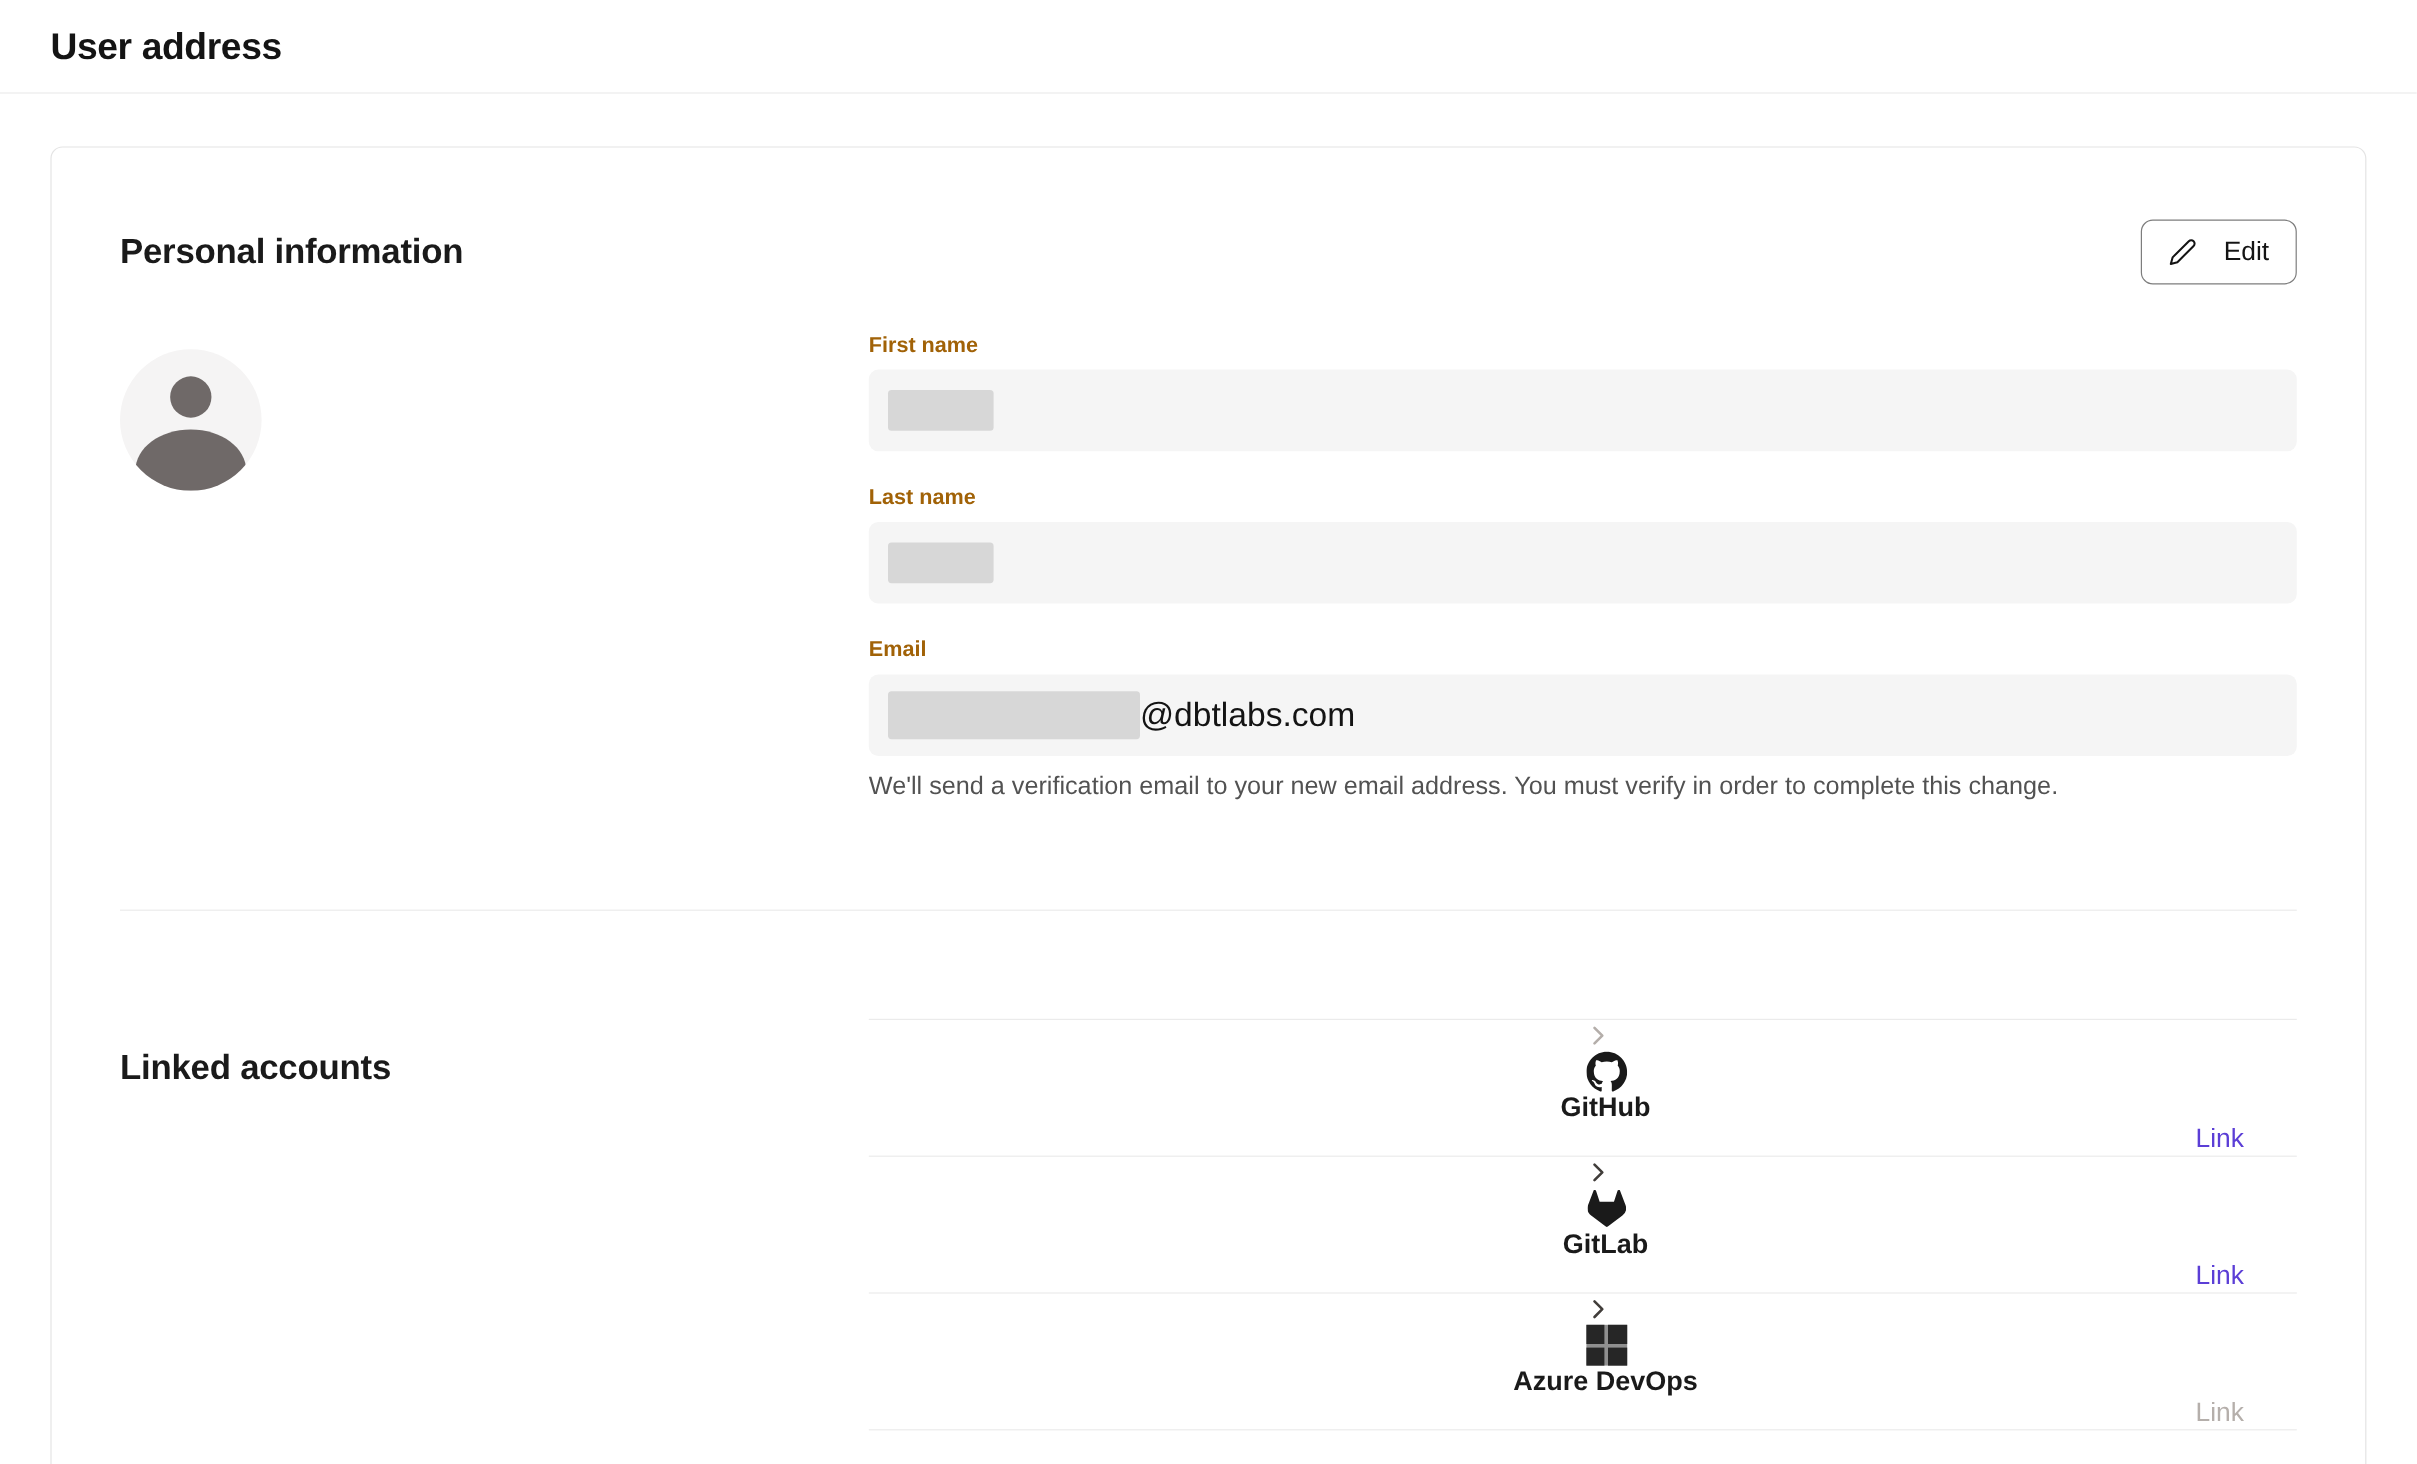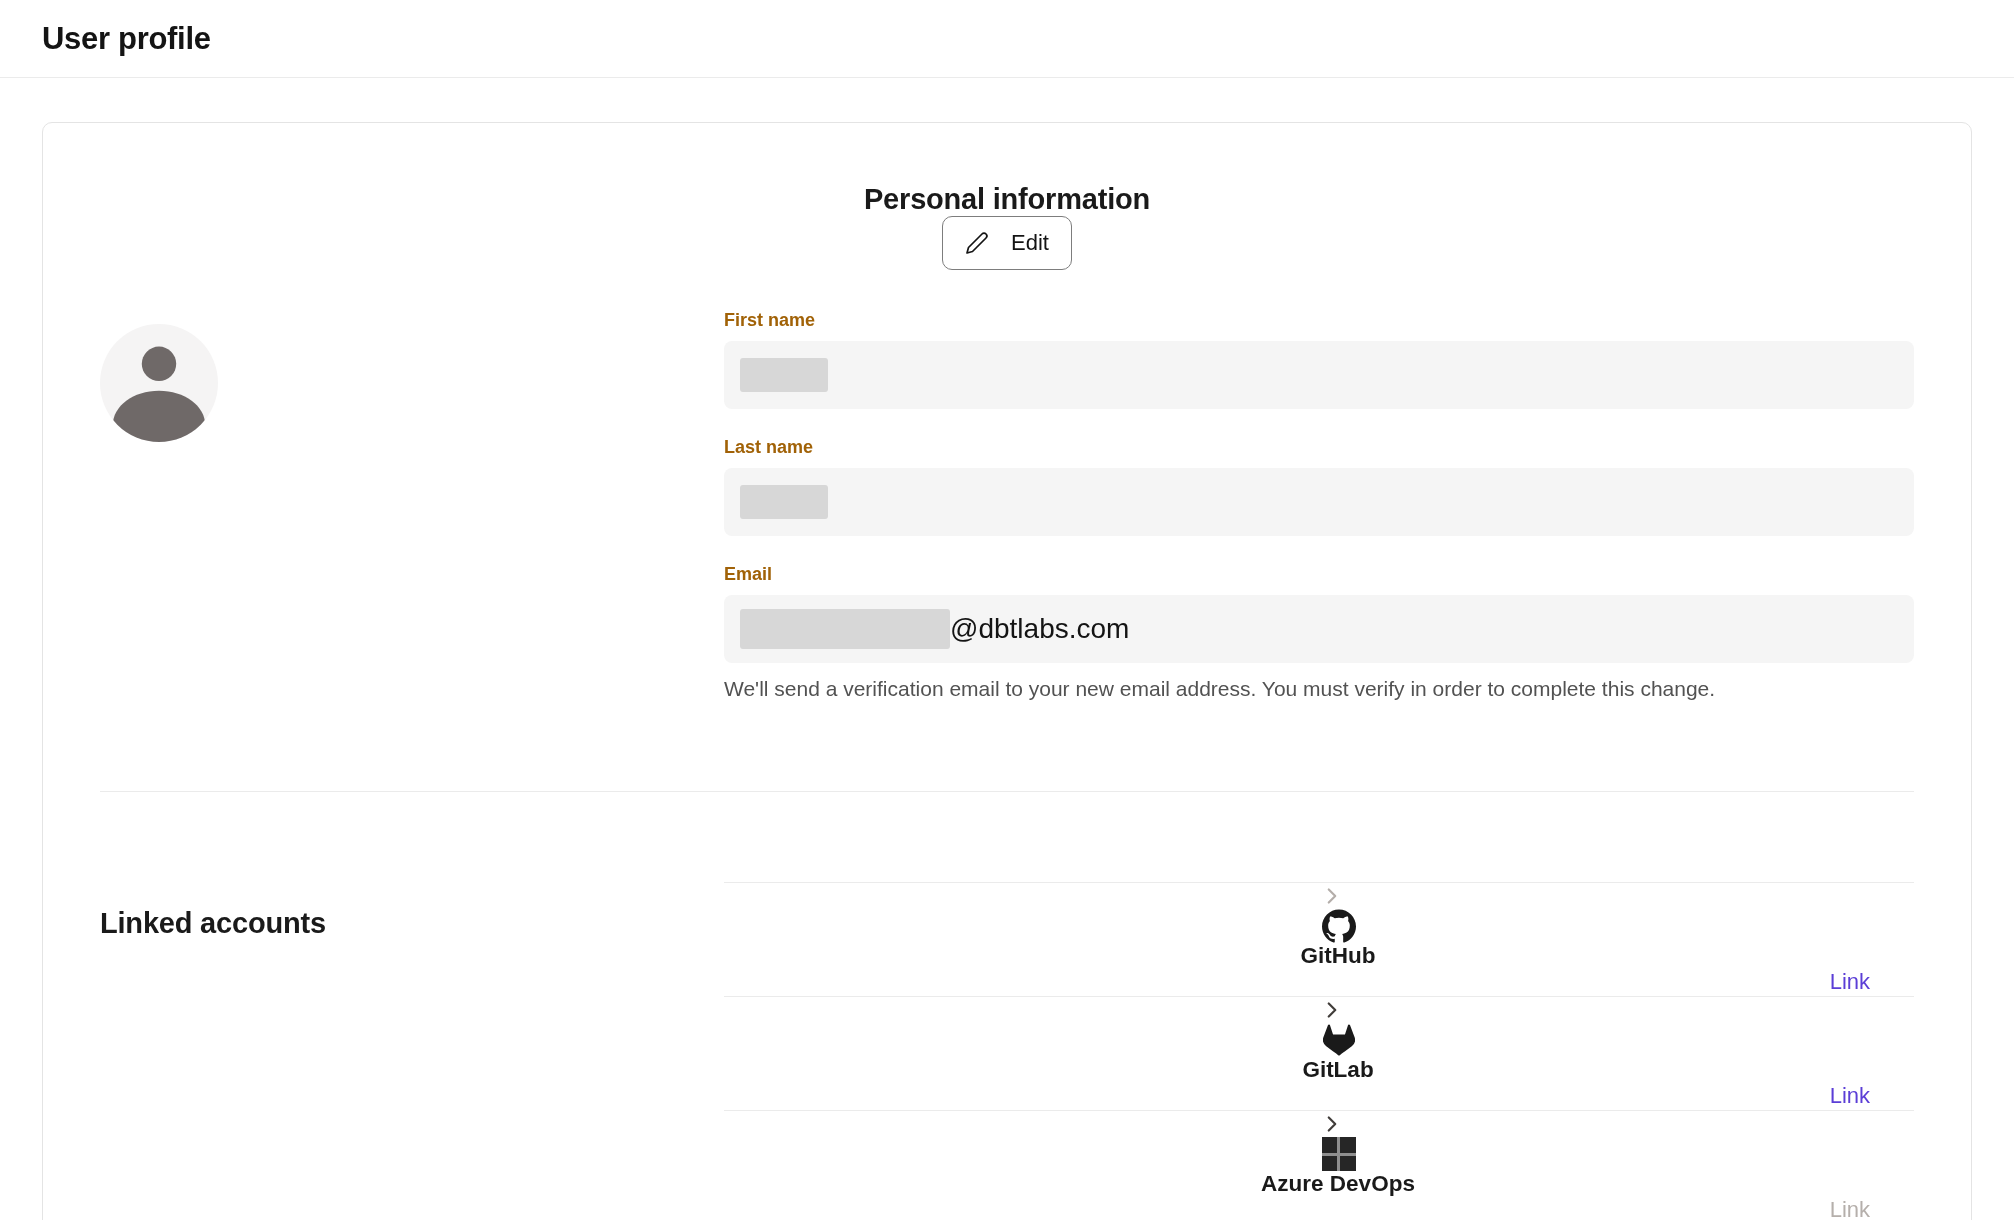--- a/index.html
+++ b/index.html
@@ -19,21 +19,21 @@
 
   
   .card {
     margin:44px 42px 0; width:1930px; height:1200px;
     border:1px solid #e4e4e4; border-radius:10px;
     background:#fff; padding:0 57px;
   }
 
   
   .section-head-row {
-    margin-top:60px; display:flex; align-items:center; justify-content:space-between;flex-direction:column;
+    margin-top:60px; display:flex; align-items:center; justify-content:space-between;
   }
   .section-heading { font-size:29px; font-weight:700; letter-spacing:-0.2px; color:#1a1a1a; }
 
   .edit-btn {
     display:flex; align-items:center; gap:22px;
     height:54px; padding:0 22px;
     background:#fff; border:1px solid #7d7d7d; border-radius:10px;
     font-family:inherit; font-size:22px; font-weight:500; color:#141414; cursor:pointer;
   }
   .edit-btn svg { display:block; }
@@ -89,21 +89,21 @@
   .ms-grid {
     width:34px; height:34px; background:#8f8f8f;
     display:grid; grid-template-columns:1fr 1fr; grid-template-rows:1fr 1fr; gap:3px;
   }
   .ms-grid span { background:#262626; }
 </style>
 </head>
 <body>
 
 <header class="page-header">
-  <h1 class="page-title">User profile</h1>
+  <h1 class="page-title">User address</h1>
 </header>
 
 <main class="card">
 
   <section>
     <div class="section-head-row">
       <h2 class="section-heading">Personal information</h2>
       <button class="edit-btn">
         <span>
           <svg width="24" height="24" viewBox="0 0 24 24" fill="none" stroke="#141414" stroke-width="1.7" stroke-linecap="round" stroke-linejoin="round">

